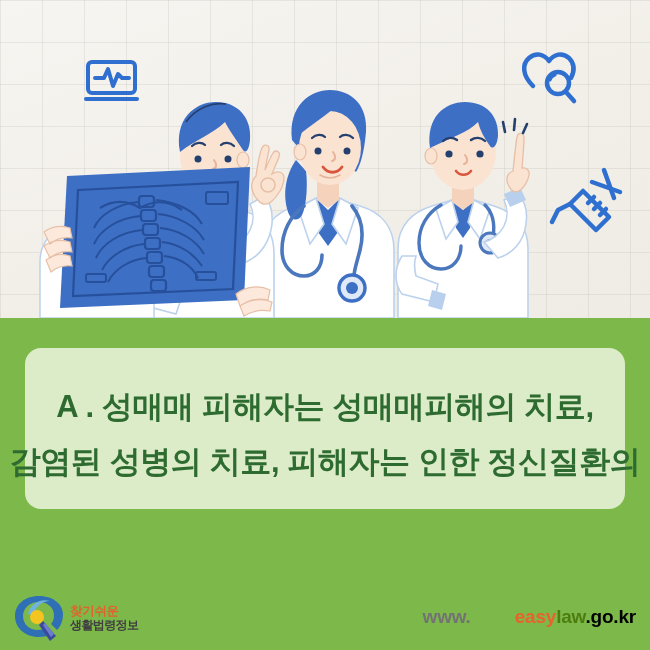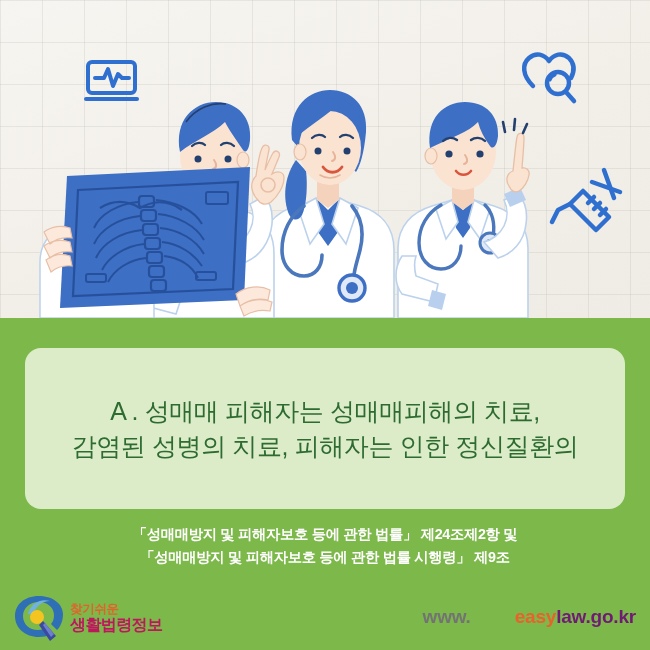--- a/index.html
+++ b/index.html
@@ -42,25 +42,26 @@
   }
   .answer-lines {
     position:absolute; left:25px; top:348px;
     width:600px; height:161px;
     display:flex; flex-direction:column;
     align-items:center; justify-content:center;
     gap:2px;
   }
   .answer-line {
     color:#2d6b30;
-    font-size:25px;
-    font-weight:normal;
+    font-size:31px;
+    font-weight:bold;
     letter-spacing:-0.4px;
     white-space:nowrap;
     line-height:1.32;
+    margin-top:12px;
   }
 
   .law-refs {
     position:absolute; left:0; top:523px;
     width:650px;
     text-align:center;
   }
   .law-line {
     color:#ffffff;
     font-size:14.3px;
@@ -79,32 +80,32 @@
     position:absolute; left:12px; top:4px;
     display:flex; align-items:center; gap:4px;
   }
   .logo-mark { width:54px; height:50px; flex:0 0 auto; }
   .logo-text { display:flex; flex-direction:column; line-height:1; padding-top:2px; }
   .logo-top {
     color:#e2622b; font-size:12.5px; font-weight:bold;
     letter-spacing:-0.3px; margin-bottom:2px;
   }
   .logo-bottom {
-    color:#be185d; font-size:16px; font-weight:bold;
+    color:#404040; font-size:12px; font-weight:bold;
     letter-spacing:-0.6px;
   }
   .site-url {
     position:absolute; right:14px; top:18px;
     font-size:19px; font-weight:bold; letter-spacing:-0.2px;
     white-space:nowrap;
   }
   .u-www  { color:#737373; }
   .u-easy { color:#e8622c;margin-left:44px; }
-  .u-law  { color:#701a75; }
-  .u-gokr { color:#701a75; }
+  .u-law  { color:#4d7c0f; }
+  .u-gokr { color:#000000; }
 </style>
 </head>
 <body>
 
 <div class="card">
 
   <div class="illus">
     <svg width="650" height="318" viewBox="0 0 650 318" xmlns="http://www.w3.org/2000/svg">
       <defs>
         <clipPath id="clipTop">
@@ -337,24 +338,20 @@
   </div>
 
   <div class="green-band"></div>
 
   <div class="answer-box"></div>
   <div class="answer-lines">
     <div class="answer-line">A . 성매매 피해자는 성매매피해의 치료,</div>
     <div class="answer-line">감염된 성병의 치료, 피해자는 인한 정신질환의</div>
   </div>
 
-  <div class="law-refs">
-    <div class="law-line">「성매매방지 및 피해자보호 등에 관한 법률」  제24조제2항 및</div>
-    <div class="law-line">「성매매방지 및 피해자보호 등에 관한 법률 시행령」  제9조</div>
-  </div>
 
   <div class="footer">
 
     <div class="logo">
       <svg class="logo-mark" viewBox="0 0 54 50">
         <path d="M27 4 C12 4 3 13 3 24 c0 12 10 21 24 21 c4 0 8 -1 11 -2
                  l-4 -7 c-2 1 -5 2 -8 2 c-9 0 -15 -6 -15 -14 c0 -8 7 -14 16 -14
                  c9 0 15 6 15 13 c0 4 -1 7 -3 9 l6 6 c4 -4 6 -10 6 -16 C51 13 42 4 27 4 z" fill="#2f6fb5"></path>
         <path d="M16 22 c2 -10 12 -16 22 -13 c-8 0 -15 6 -17 14 z" fill="#6fb3de"></path>
         <circle cx="25" cy="25" r="7" fill="#f4c521"></circle>

